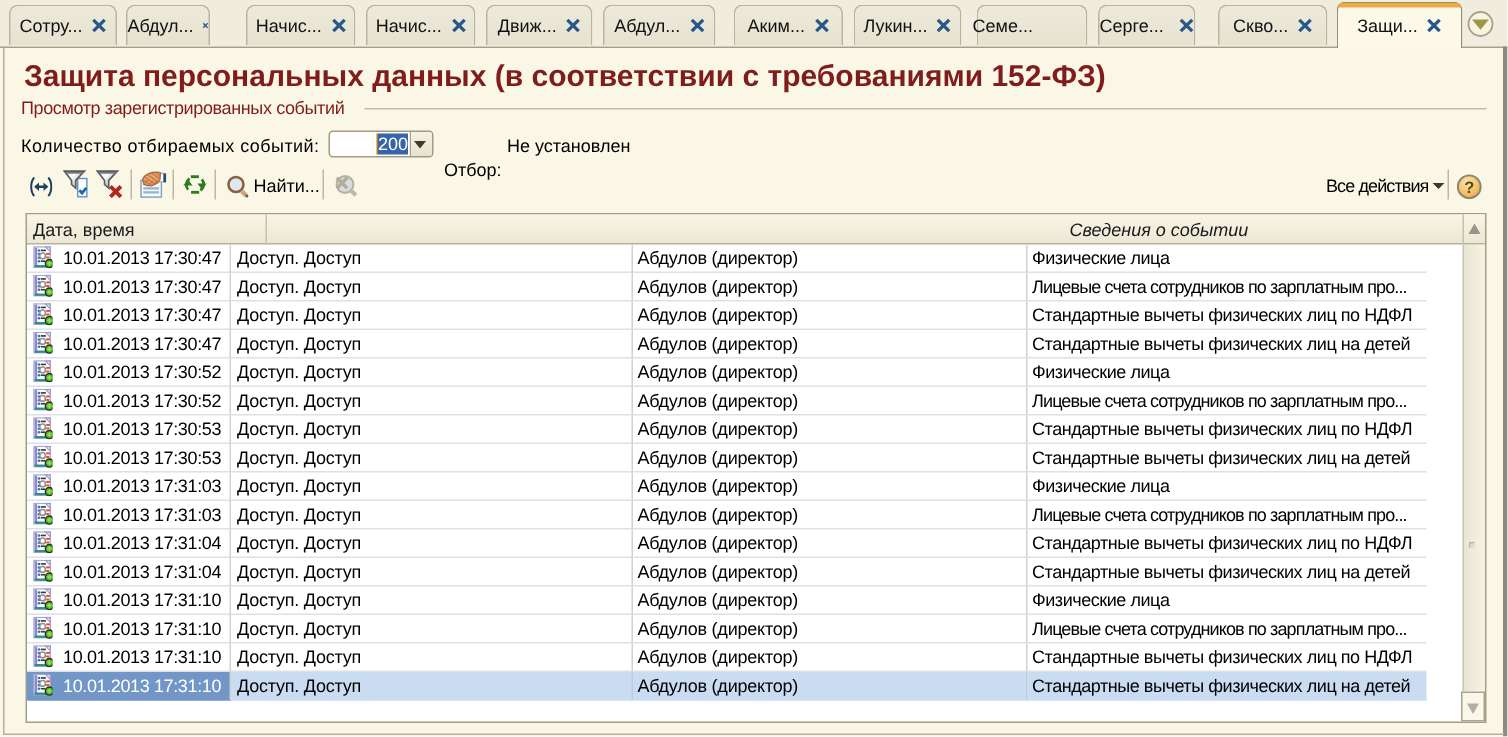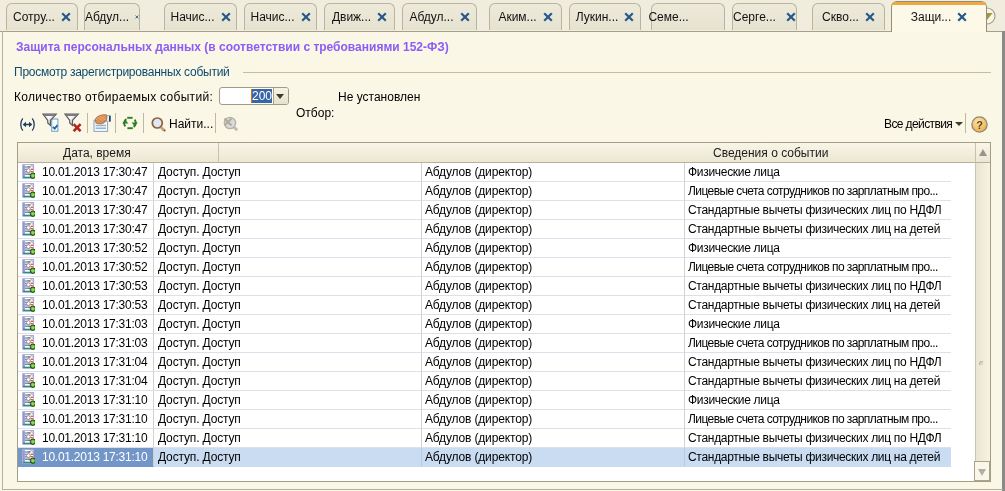--- a/index.html
+++ b/index.html
@@ -5,22 +5,22 @@
 body{width:1005px;height:491px;overflow:hidden;font-family:"Liberation Sans",sans-serif;font-size:12px;color:#000;background:#fbf7e6;position:relative;}
 .abs{position:absolute;}
 
 #strip{left:0;top:0;width:1005px;height:31px;background:#f1edde;}
 #stripline{left:0;top:31px;width:1005px;height:1px;background:#a5a189;}
 .tab{top:3px;height:27px;background:linear-gradient(#eeeada,#e6e2d0);border:1px solid #b9b49e;border-bottom:none;border-radius:6px 6px 0 0;display:flex;align-items:center;justify-content:center;gap:6px;box-sizing:border-box;}
 .tab span{white-space:nowrap;font-size:12px;color:#111;}
 .tab.active{top:1px;height:31px;background:#fcf9e9;border-color:#938f76;z-index:5;padding-top:0;}
 .tab.active .topbar{position:absolute;left:0px;top:0px;right:0px;height:2.5px;background:#f0a843;border-radius:5px 5px 0 0;}
 
-#title{left:16px;top:40px;font-size:12px;font-weight:bold;color:#8b5cf6;letter-spacing:0;}
-#grplabel{left:14px;top:65px;color:#0c4a6e;font-size:12px;letter-spacing:-0.25px;}
+#title{left:16px;top:40px;font-size:20px;font-weight:bold;color:#7f1d1d;letter-spacing:0;}
+#grplabel{left:14px;top:65px;color:#7f1d1d;font-size:12px;letter-spacing:-0.25px;}
 #grpline{top:72px;height:1px;background:#c2bea6;}
 
 #inpwrap{left:219px;top:87px;width:70px;height:18px;background:#fff;border:1px solid #9f9b84;border-radius:3px;box-sizing:border-box;}
 #sel200{left:252px;top:89px;width:19px;height:14px;background:#3865a8;color:#fff;text-align:right;line-height:14px;font-size:12px;padding-right:1px;}
 #ddbtn{left:273px;top:88px;width:15px;height:16px;background:linear-gradient(#f7f3e3,#e6e2cf);border-left:1px solid #a8a48a;border-radius:0 2px 2px 0;box-sizing:border-box;}
 .tridown{width:0;height:0;border-left:4px solid transparent;border-right:4px solid transparent;border-top:5px solid #3c3c28;position:absolute;}
 
 .tbsep{top:113px;width:1px;height:20px;background:#bdb99e;}
 
 #tbl{left:17px;top:142px;width:974px;height:340px;background:#fff;border:1px solid #a19d86;box-sizing:border-box;}
@@ -109,21 +109,21 @@
     <svg width="10" height="10" viewBox="0 0 10 10">
       <path d="M1.2 1.2L8.8 8.8M8.8 1.2L1.2 8.8" stroke="#28588a" stroke-width="2.2"></path>
     </svg>
   </div>
 <div class="tab abs" style="left:812px;width:73px;">
     <span>Скво...</span>
     <svg width="10" height="10" viewBox="0 0 10 10">
       <path d="M1.2 1.2L8.8 8.8M8.8 1.2L1.2 8.8" stroke="#28588a" stroke-width="2.2"></path>
     </svg>
   </div>
-<div class="tab active abs" style="left:891px;width:96px;">
+<div class="tab active abs" style="left:891px;width:84px;">
     <div class="topbar"></div>
     <span>Защи...</span>
     <svg width="10" height="10" viewBox="0 0 10 10">
       <path d="M1.2 1.2L8.8 8.8M8.8 1.2L1.2 8.8" stroke="#28588a" stroke-width="2.2"></path>
     </svg>
   </div>
 
 <svg class="abs" style="left:978px;top:7px;" width="18" height="18" viewBox="0 0 18 18">
     <circle cx="9" cy="9" r="8" fill="#f8f4e2" stroke="#a5a189" stroke-width="1.2"></circle>
     <path d="M3.4 6h11.2L9 12.9z" fill="#9c9848"></path>
@@ -215,22 +215,22 @@
         <stop offset="0.6" stop-color="#f3bc63"></stop>
         <stop offset="1" stop-color="#e9a23b"></stop>
       </radialGradient>
     </defs>
     <circle cx="8.5" cy="8.5" r="7.6" fill="url(#hg)" stroke="#8c8870" stroke-width="1.3"></circle>
     <text x="8.5" y="12.5" text-anchor="middle" font-size="11" font-weight="bold" fill="#5a4a14" font-family="Liberation Sans">?</text>
   </svg>
 
 <div id="tbl" class="abs">
   <div id="thead" class="abs"></div>
-  <div class="hcell abs" style="left:0;width:160px;margin-left:41px;">Дата, время</div>
-  <div class="hcell abs" style="left:691px;width:266px;border-right:none;">Сведения о событии</div>
+  <div class="hcell abs" style="left:0;width:160px;">Дата, время</div>
+  <div class="hcell abs" style="left:691px;width:266px;border-right:none;font-style:italic;">Сведения о событии</div>
   <div id="rows" class="abs" style="left:0;top:20px;">
       <div class="row">
         <div class="cell c1"><svg class="ic" width="13" height="15" viewBox="0 0 13 15">
             <rect x="0.6" y="0.6" width="11" height="13.6" fill="#fdfdfe" stroke="#a8a8c8" stroke-width="0.8"></rect>
             <rect x="1.1" y="1.1" width="1.7" height="12.6" fill="#8a89cf"></rect>
             <path d="M8.3 0.6h3.3v3.4z" fill="#ccdaee" stroke="#9a99c9" stroke-width="0.7"></path>
             <rect x="1.1" y="12.7" width="10" height="1.5" fill="#2e8b8b"></rect>
             <circle cx="4" cy="3" r="0.85" fill="#3b6fae"></circle>
             <rect x="5.2" y="2.4" width="3.4" height="1.1" fill="#3c3c3c"></rect>
             <circle cx="4" cy="5.4" r="0.85" fill="#3b6fae"></circle>

